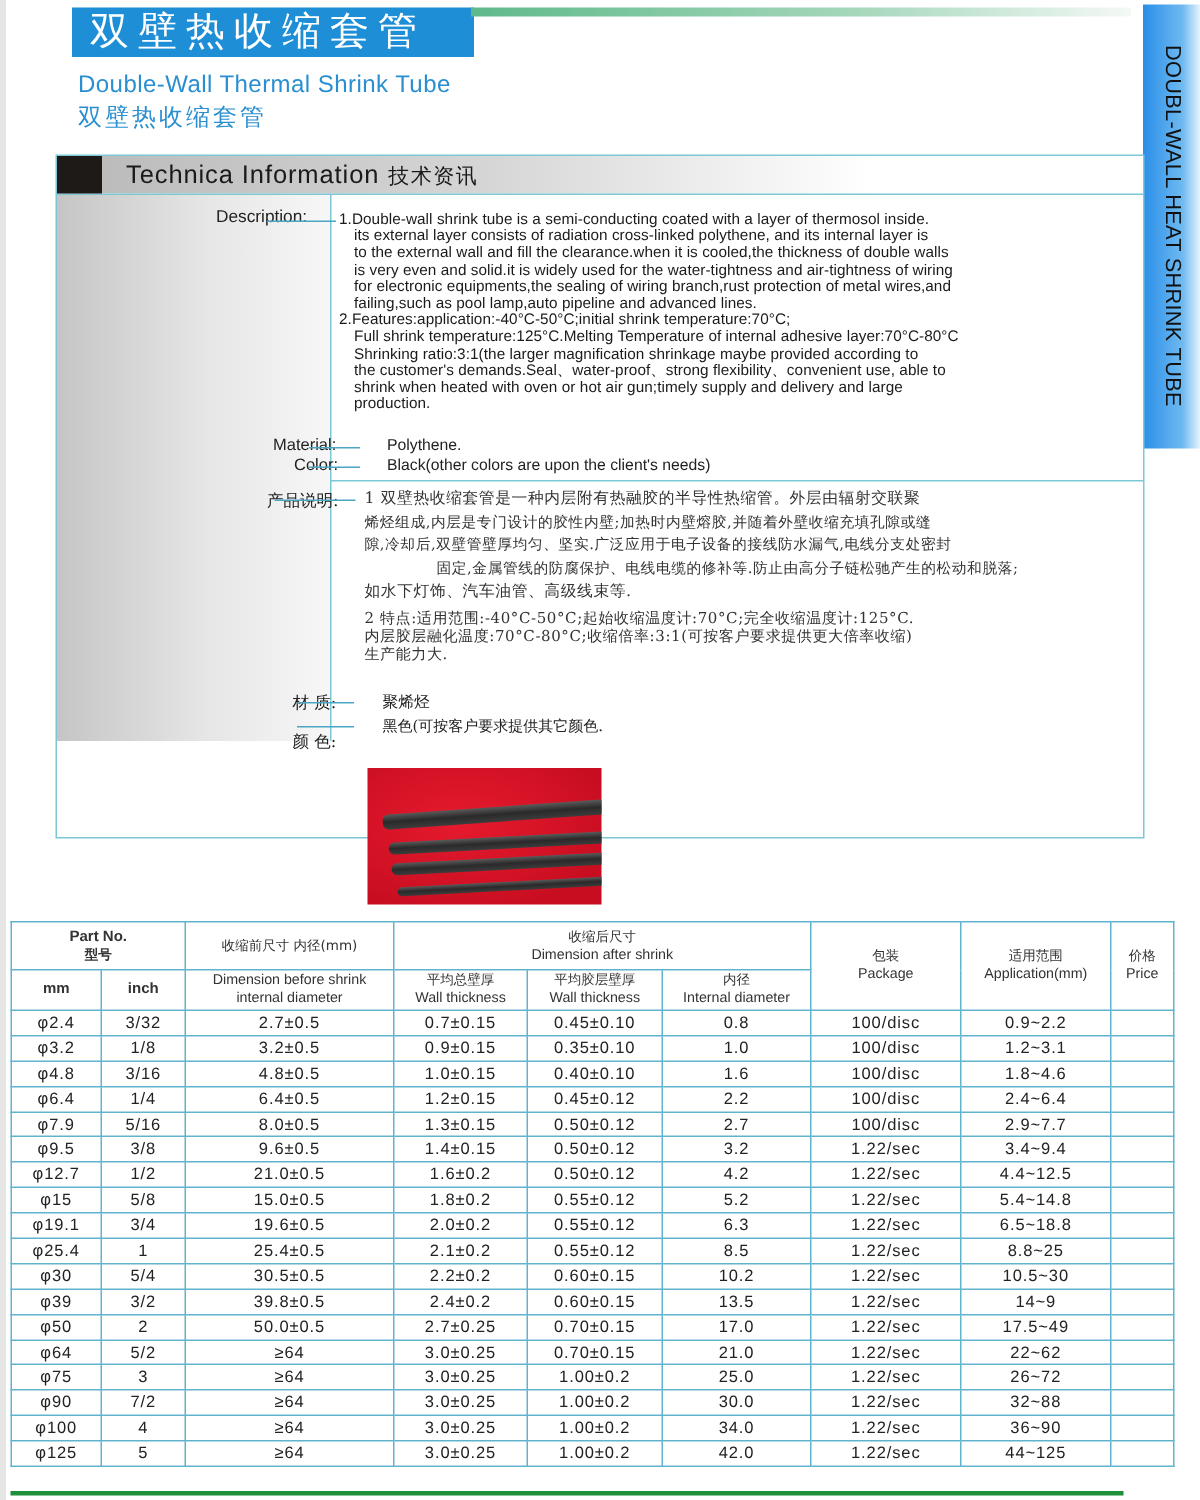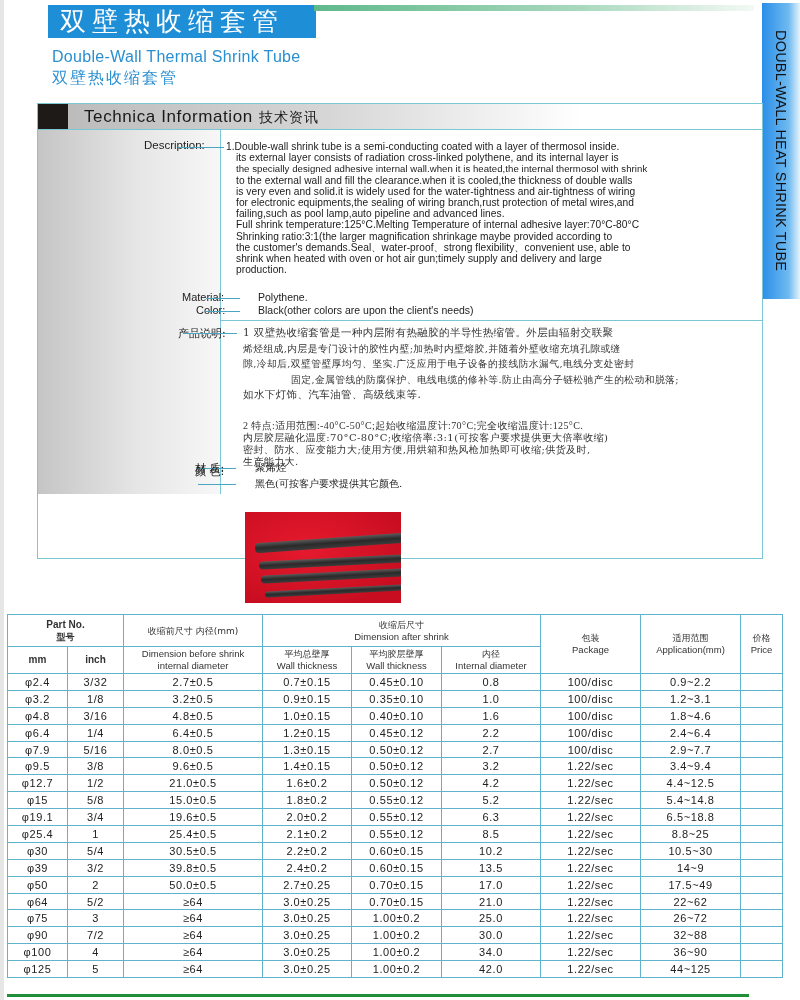--- a/index.html
+++ b/index.html
@@ -119,25 +119,25 @@
   <div class="info-left"></div>
   <div class="info-divider"></div>
   <div class="info-hsplit"></div>
 
   <div class="label" style="left:62px; top:35px; font-size:11.5px;">Description:</div>
   <div class="leader" style="left:140px; top:43px; width:46px;"></div>
 
   <div class="desc-text">
     <span class="num">1.Double-wall shrink tube is a semi-conducting coated with a layer of thermosol inside.</span>
     <span class="ind">its external layer consists of radiation cross-linked polythene, and its internal layer is</span>
-    <span class="ind" style="font-size:9.6px;">the specially designed adhesive internal wall.when it is heated,the internal thermosol with shrink</span>
     <span class="ind">to the external wall and fill the clearance.when it is cooled,the thickness of double walls</span>
     <span class="ind">is very even and solid.it is widely used for the water-tightness and air-tightness of wiring</span>
     <span class="ind">for electronic equipments,the sealing of wiring branch,rust protection of metal wires,and</span>
     <span class="ind">failing,such as pool lamp,auto pipeline and advanced lines.</span>
+    <span class="num">2.Features:application:-40°C-50°C;initial shrink temperature:70°C;</span>
     <span class="ind">Full shrink temperature:125°C.Melting Temperature of internal adhesive layer:70°C-80°C</span>
     <span class="ind">Shrinking ratio:3:1(the larger magnification shrinkage maybe provided according to</span>
     <span class="ind">the customer's demands.Seal、water-proof、strong flexibility、convenient use, able to</span>
     <span class="ind">shrink when heated with oven or hot air gun;timely supply and delivery and large</span>
     <span class="ind">production.</span>
   </div>
 
   <div class="label" style="left:100px; top:187px;">Material:</div>
   <div class="leader" style="left:168px; top:194px; width:34px;"></div>
   <div class="val" style="left:208px; top:187px;">Polythene.</div>
@@ -148,31 +148,30 @@
 
   <div class="label cn-label" style="left:96px; top:222px;">产品说明:</div>
   <div class="leader" style="left:145px; top:229px; width:54px;"></div>
 
   <div class="cn-text">
     <span class="line">1 双壁热收缩套管是一种内层附有热融胶的半导性热缩管。外层由辐射交联聚</span>
     <span class="line" style="font-size:9.8px;">烯烃组成,内层是专门设计的胶性内壁;加热时内壁熔胶,并随着外壁收缩充填孔隙或缝</span>
     <span class="line" style="font-size:9.8px;">隙,冷却后,双壁管壁厚均匀、坚实.广泛应用于电子设备的接线防水漏气,电线分支处密封</span>
     <span class="line" style="font-size:9.8px;padding-left:48px;">固定,金属管线的防腐保护、电线电缆的修补等.防止由高分子链松驰产生的松动和脱落;</span>
     <span class="line">如水下灯饰、汽车油管、高级线束等.</span>
-    <span class="line tight" style="font-size:10px; margin-top:17px;font-family:Liberation Serif, serif;">2 特点:适用范围:-40°C-50°C;起始收缩温度计:70°C;完全收缩温度计:125°C.</span>
+    <span class="line tight" style="font-size:10px; margin-top:4px;">2 特点:适用范围:-40°C-50°C;起始收缩温度计:70°C;完全收缩温度计:125°C.</span>
     <span class="line tight" style="font-size:10px;">内层胶层融化温度:70°C-80°C;收缩倍率:3:1(可按客户要求提供更大倍率收缩)</span>
-    <span class="line tight" style="font-size:10px;">密封、防水、应变能力大;使用方便,用烘箱和热风枪加热即可收缩;供货及时,</span>
     <span class="line tight" style="font-size:10px;">生产能力大.</span>
   </div>
 
   <div class="label cn-label" style="left:113px; top:357px;">材 质:</div>
   <div class="leader" style="left:160px; top:364px; width:38px;"></div>
   <div class="val cn-label" style="left:205px; top:357px;">聚烯烃</div>
 
-  <div class="label cn-label" style="left:113px; top:360px;text-align:right;">颜 色:</div>
+  <div class="label cn-label" style="left:113px; top:383px;text-align:right;">颜 色:</div>
   <div class="leader" style="left:160px; top:380px; width:38px;"></div>
   <div class="val cn-label" style="left:205px; top:373px; font-size:10px;">黑色(可按客户要求提供其它颜色.</div>
 </div>
 
 <div class="photo" title="black heat shrink tubes on red background">
   <div class="tube" style="left:10px; top:26px; width:150px; height:10px; transform:rotate(-4deg);"></div>
   <div class="tube" style="left:14px; top:46px; width:146px; transform:rotate(-3deg);"></div>
   <div class="tube" style="left:16px; top:60px; width:144px; transform:rotate(-3deg);"></div>
   <div class="tube" style="left:20px; top:76px; width:140px; height:6px; transform:rotate(-3deg);"></div>
 </div>

